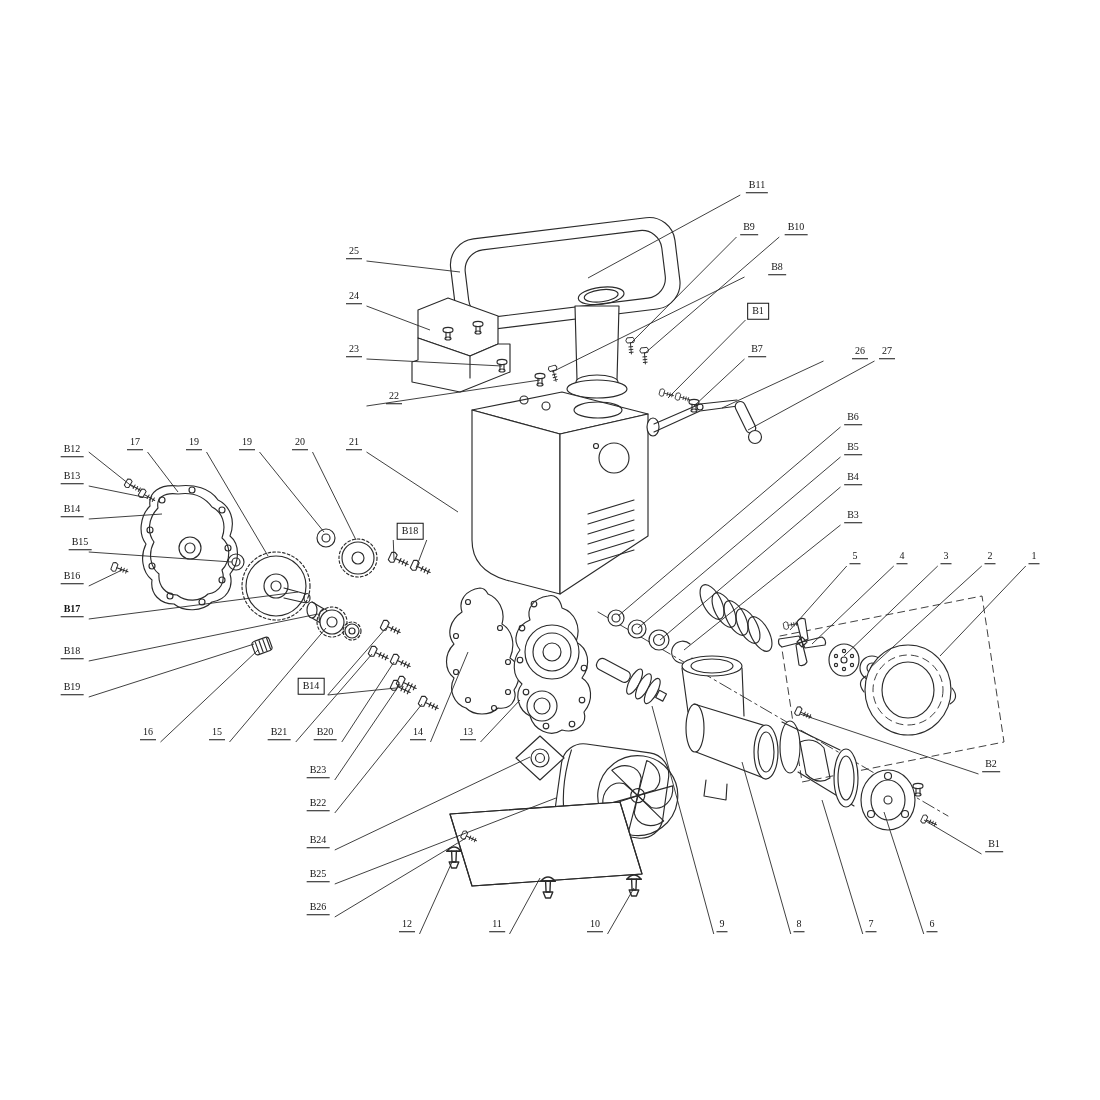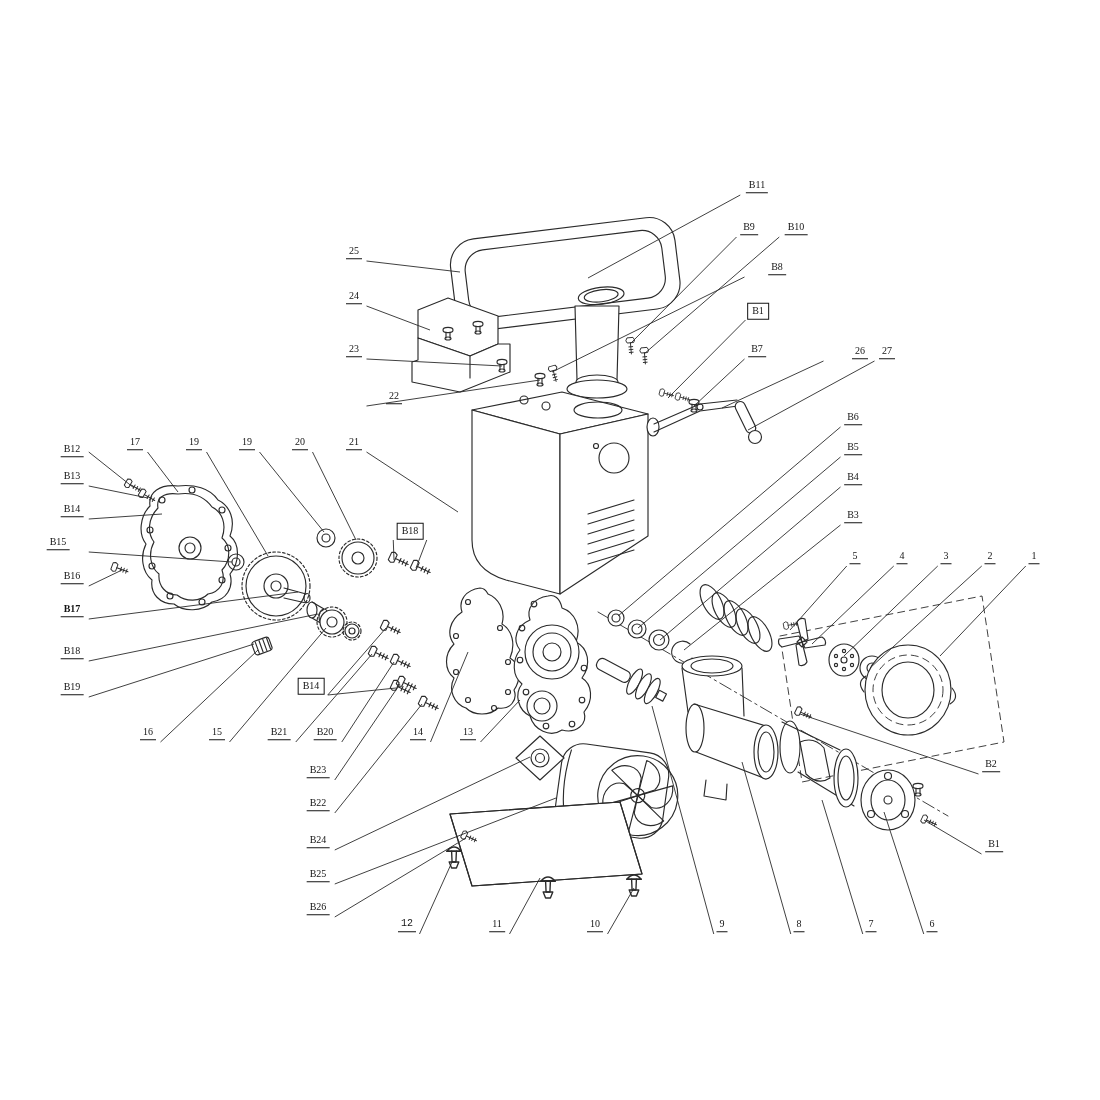--- a/index.html
+++ b/index.html
@@ -416,21 +416,21 @@
       <div class="part-label" style="left: 354px; top: 397px; margin-left: 40px;">22</div>
       <div class="part-label" style="left: 72px; top: 443px; margin-top: 7px;">B12</div>
       <div class="part-label" style="left: 135px; top: 443px;">17</div>
       <div class="part-label" style="left: 194px; top: 443px;">19</div>
       <div class="part-label" style="left: 247px; top: 443px;">19</div>
       <div class="part-label" style="left: 300px; top: 443px;">20</div>
       <div class="part-label" style="left: 354px; top: 443px;">21</div>
       <div class="part-label" style="left: 72px; top: 477px;">B13</div>
       <div class="part-label" style="left: 72px; top: 510px;">B14</div>
       <div class="part-label boxed" style="left: 410px; top: 531px;">B18</div>
-      <div class="part-label" style="left: 58px; top: 543px;">B15</div>
+      <div class="part-label" style="left: 80px; top: 543px;">B15</div>
       <div class="part-label" style="left: 72px; top: 577px;">B16</div>
       <div class="part-label" style="left: 72px; top: 610px; font-weight: bold;">B17</div>
       <div class="part-label" style="left: 72px; top: 652px;">B18</div>
       <div class="part-label" style="left: 72px; top: 688px;">B19</div>
       <div class="part-label boxed" style="left: 311px; top: 686px;">B14</div>
       <div class="part-label" style="left: 853px; top: 418px;">B6</div>
       <div class="part-label" style="left: 853px; top: 448px;">B5</div>
       <div class="part-label" style="left: 853px; top: 478px;">B4</div>
       <div class="part-label" style="left: 853px; top: 516px;">B3</div>
       <div class="part-label" style="left: 855px; top: 557px;">5</div>
@@ -444,21 +444,21 @@
       <div class="part-label" style="left: 325px; top: 733px;">B20</div>
       <div class="part-label" style="left: 418px; top: 733px;">14</div>
       <div class="part-label" style="left: 468px; top: 733px;">13</div>
       <div class="part-label" style="left: 318px; top: 771px;">B23</div>
       <div class="part-label" style="left: 318px; top: 804px;">B22</div>
       <div class="part-label" style="left: 318px; top: 841px;">B24</div>
       <div class="part-label" style="left: 318px; top: 875px;">B25</div>
       <div class="part-label" style="left: 318px; top: 908px;">B26</div>
       <div class="part-label" style="left: 991px; top: 765px;">B2</div>
       <div class="part-label" style="left: 994px; top: 845px;">B1</div>
-      <div class="part-label" style="left: 407px; top: 925px; font-family: Liberation Mono, monospace;">12</div>
+      <div class="part-label" style="left: 407px; top: 925px;">12</div>
       <div class="part-label" style="left: 497px; top: 925px;">11</div>
       <div class="part-label" style="left: 595px; top: 925px;">10</div>
       <div class="part-label" style="left: 722px; top: 925px;">9</div>
       <div class="part-label" style="left: 799px; top: 925px;">8</div>
       <div class="part-label" style="left: 871px; top: 925px;">7</div>
       <div class="part-label" style="left: 932px; top: 925px;">6</div>
     </div>
 </div>
 
 </body></html>

